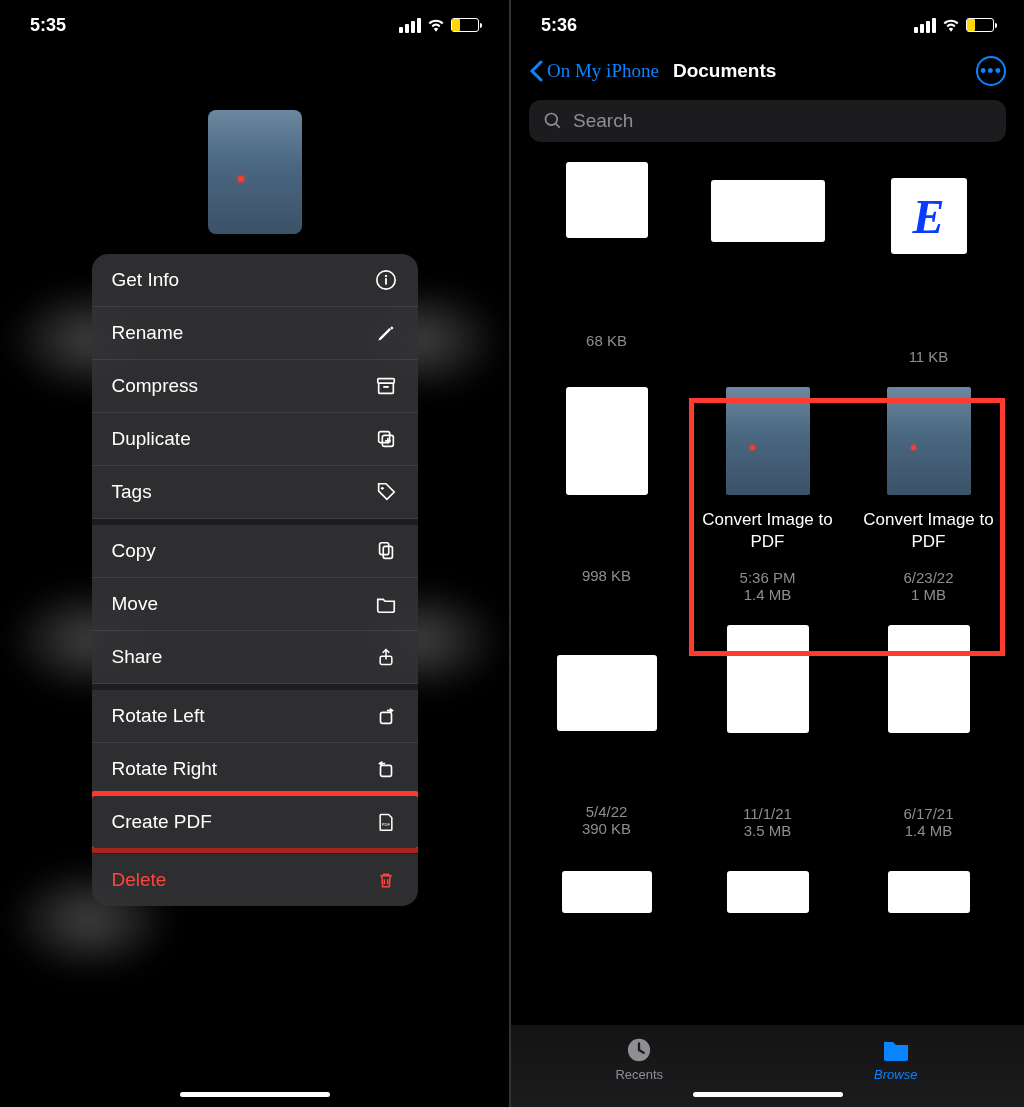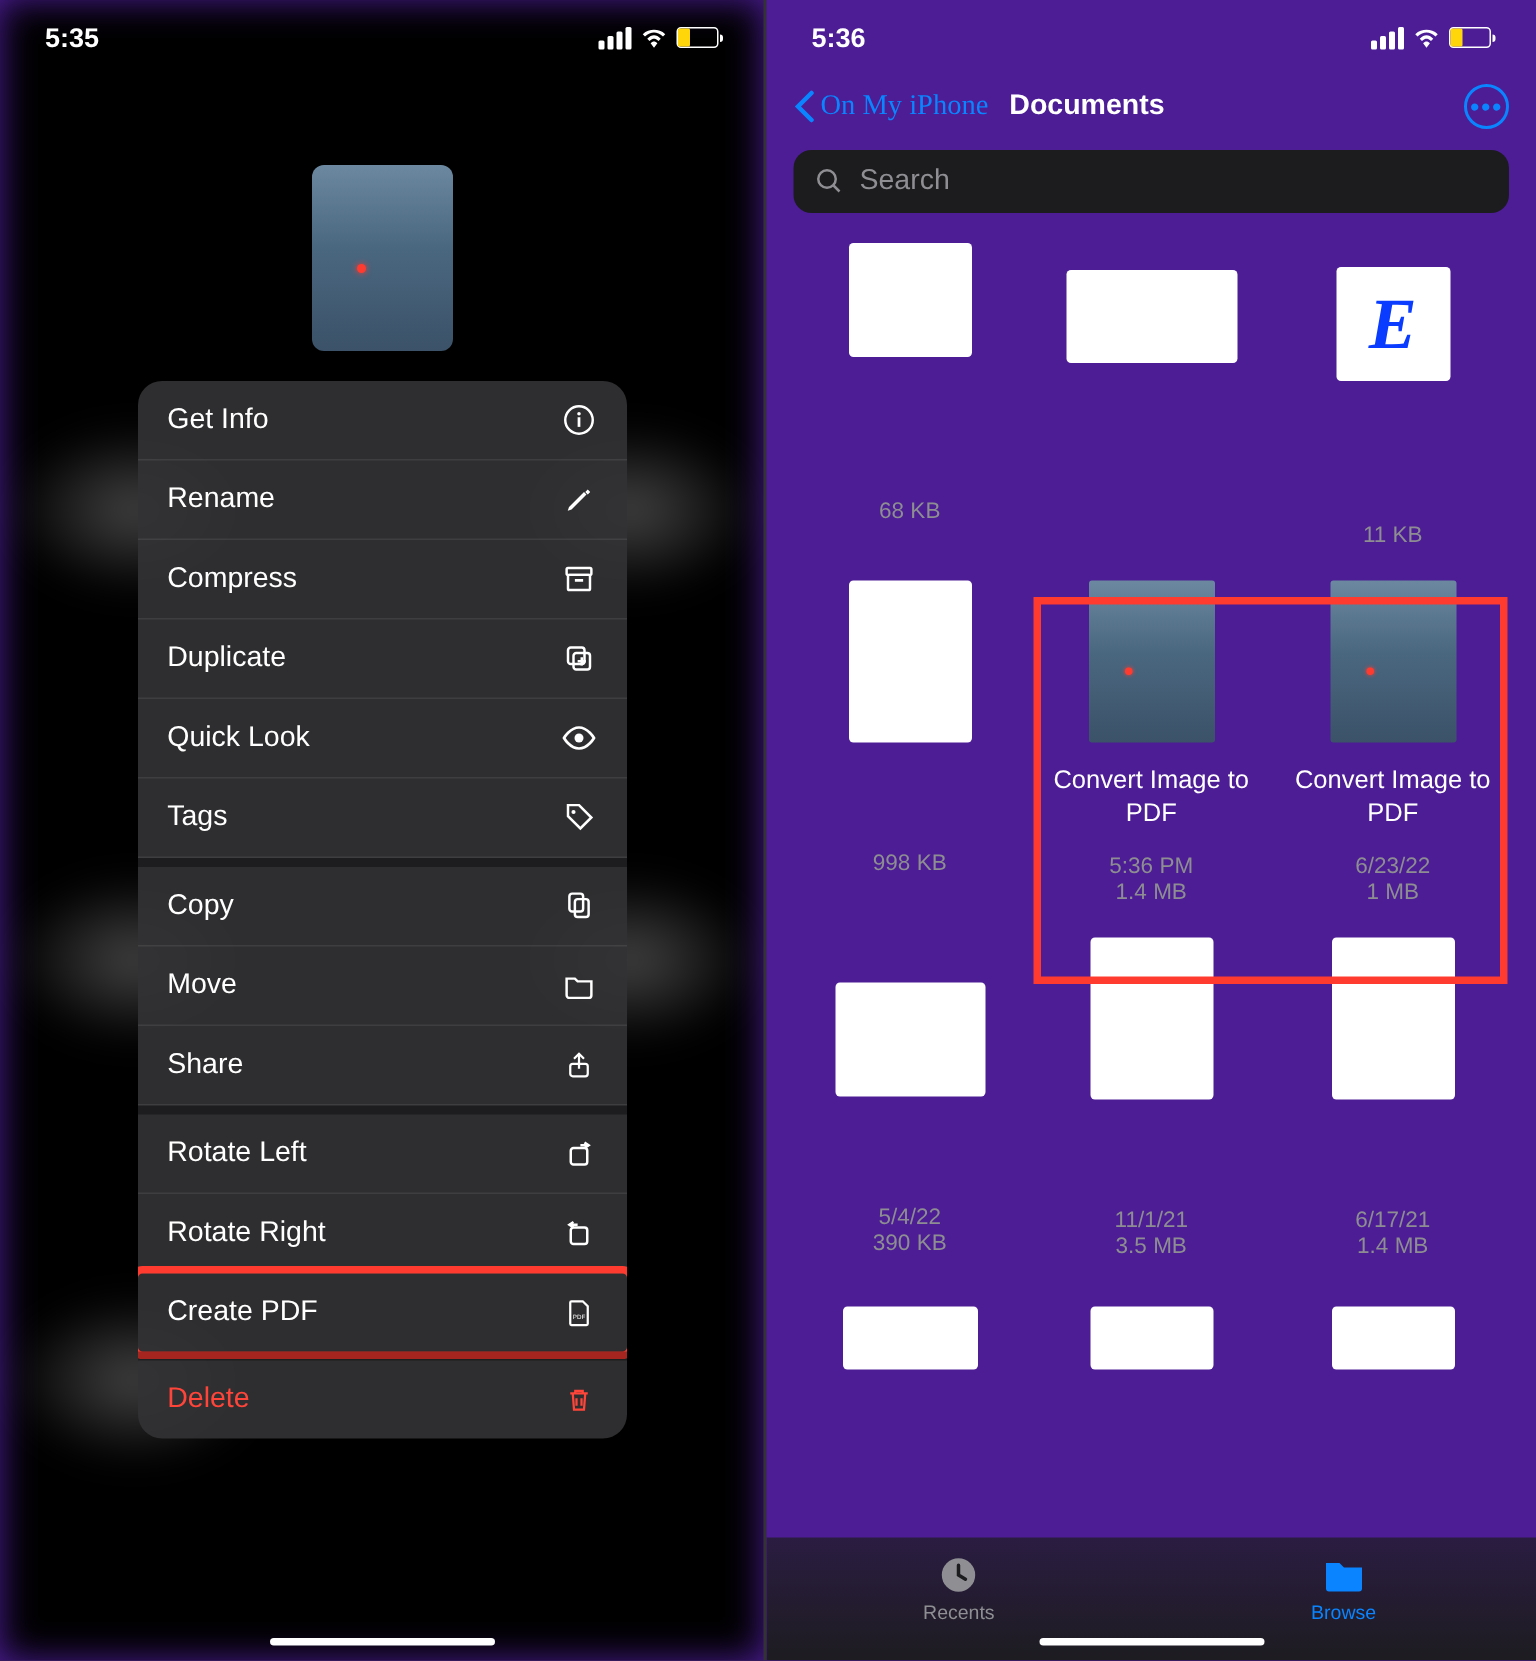--- a/index.html
+++ b/index.html
@@ -6,21 +6,21 @@
   body {
     background: #222;
     font-family: -apple-system, "SF Pro Text", "Helvetica Neue", Arial, sans-serif;
     width: 1024px;
     height: 1107px;
     overflow: hidden;
     display: flex;
   }
   .phone {
     position: relative;
-    background: #4c1d95;
+    background: #000000;
     overflow: hidden;
   }
   .phone-left { width: 511px; height: 1107px; border-right: 2px solid #333; }
   .phone-right { width: 513px; height: 1107px; }
 
   
   .status-bar {
     height: 50px;
     display: flex;
     align-items: center;
@@ -190,21 +190,21 @@
     position:absolute; bottom:0; left:0; right:0;
     height: 82px;
     background: linear-gradient(180deg, rgba(28,28,30,0.7), rgba(28,28,30,0.98));
     display:flex;
   }
   .tab {
     flex:1; display:flex; flex-direction:column; align-items:center; justify-content:center;
     gap:4px; font-size:13px; padding-bottom:14px;
   }
   .tab.inactive { color:#8e8e93; }
-  .tab.active   { color:#0a84ff; }
+  .tab.active   { color:#0a84ff;font-style:italic; }
   .tab .ticon { width:28px; height:26px; }
 
   svg { display:block; }
 </style>
 </head>
 <body>
 
 <div class="phone phone-left">
   <div class="blur-bg"></div>
 
@@ -257,29 +257,20 @@
           </svg>
       </span>
     </div>
     <div class="menu-item">
       <span>Duplicate</span>
       <span class="icon">
         <svg viewBox="0 0 24 24" width="22" height="22">
             <rect x="4" y="4" width="12" height="12" rx="2" fill="none" stroke="#fff" stroke-width="1.8"></rect>
             <rect x="8" y="8" width="12" height="12" rx="2" fill="none" stroke="#fff" stroke-width="1.8"></rect>
             <path d="M14 11v6M11 14h6" stroke="#fff" stroke-width="1.8"></path>
-          </svg>
-      </span>
-    </div>
-    <div class="menu-item">
-      <span>Quick Look</span>
-      <span class="icon">
-        <svg viewBox="0 0 24 24" width="24" height="24">
-            <path d="M12 5C6 5 2 12 2 12s4 7 10 7 10-7 10-7-4-7-10-7z" fill="none" stroke="#fff" stroke-width="1.8"></path>
-            <circle cx="12" cy="12" r="3" fill="#fff"></circle>
           </svg>
       </span>
     </div>
     <div class="menu-item">
       <span>Tags</span>
       <span class="icon">
         <svg viewBox="0 0 24 24" width="22" height="22">
             <path d="M12 3l9 9-8 8-9-9V3h8z" fill="none" stroke="#fff" stroke-width="1.8"></path>
             <circle cx="8" cy="8" r="1.5" fill="#fff"></circle>
           </svg>

